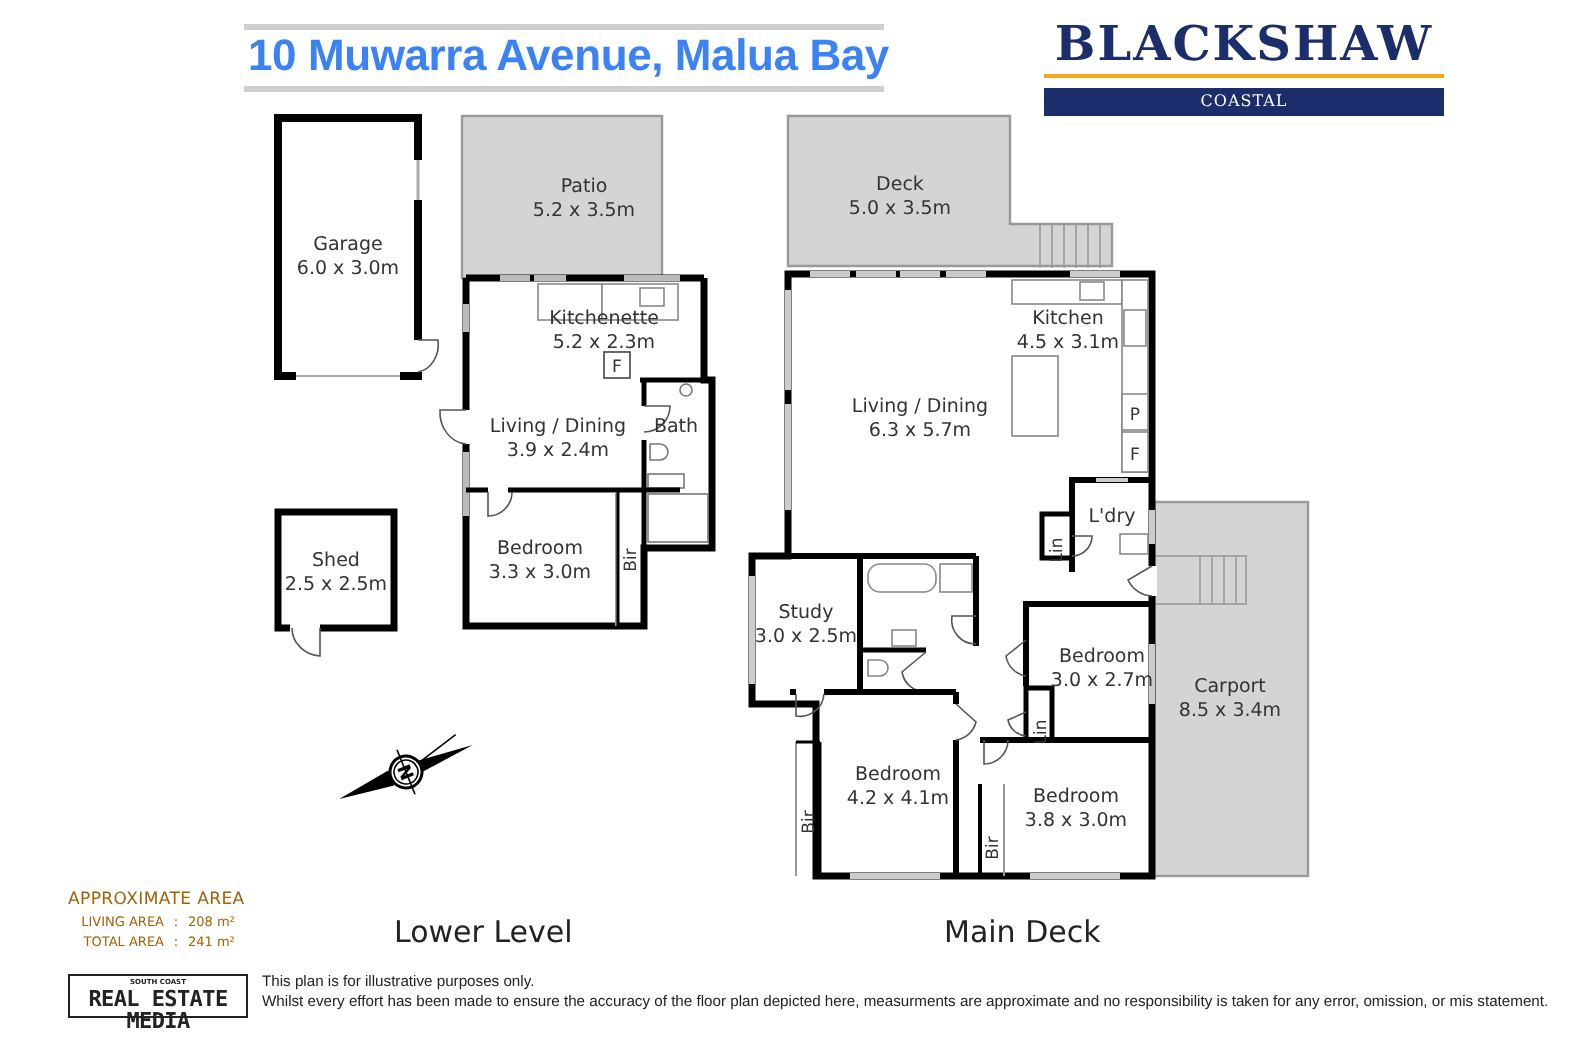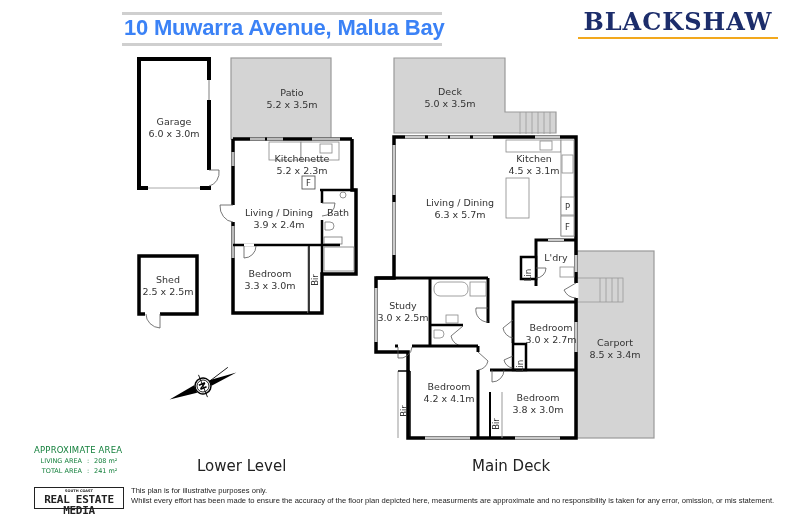--- a/index.html
+++ b/index.html
@@ -1,47 +1,48 @@
 <!DOCTYPE html>
 <html><head>
 <meta charset="utf-8">
 <style>
   html, body { margin: 0; padding: 0; background: #ffffff; }
   body { width: 790px; height: 527px; position: relative; overflow: hidden; font-family: "DejaVu Sans", sans-serif; color: #222; }
   .title-bar { position: absolute; left: 122px; top: 12px; width: 320px; height: 3px; background: #cfcfcf; }
   .title-bar.bottom { top: 43px; }
   .title { position: absolute; left: 124px; top: 15px; font-family: "Liberation Sans", sans-serif; font-weight: bold; font-size: 22px; color: #3b82f6; letter-spacing: -0.2px; white-space: nowrap; }
-  .brand { position: absolute; left: 578px; top: 8px; width: 200px; }
+  .brand { position: absolute; left: 522px; top: 8px; width: 200px; }
   .brand-name { font-family: "DejaVu Serif", serif; font-weight: bold; font-size: 24px; color: #1c2d6b; letter-spacing: 1px; text-align: center; line-height: 28px; }
   .brand-line { height: 2px; background: #f2a81d; margin-top: 1px; }
   .brand-sub { margin-top: 5px; background: #1c2d6b; color: #fff; font-family: "DejaVu Serif", serif; font-size: 8px; letter-spacing: 0.5px; text-align: center; height: 14px; line-height: 14px; }
   svg.plan { position: absolute; left: 0; top: 0; }
   .room-label { font-family: "DejaVu Sans", sans-serif; font-size: 9.5px; fill: #333; text-anchor: middle; }
   .room-label-sm { font-family: "DejaVu Sans", sans-serif; font-size: 8.5px; fill: #333; text-anchor: middle; }
   .level-label { position: absolute; font-family: "DejaVu Sans", sans-serif; font-size: 15px; color: #222; white-space: nowrap; }
-  .area-box { position: absolute; left: 34px; top: 445px; font-family: "DejaVu Sans", sans-serif; color: #15803d; }
+  .area-box { position: absolute; left: 34px; top: 445px; font-family: "DejaVu Sans", sans-serif; color: #a16207; }
   .area-title { font-size: 8.5px; letter-spacing: 0.2px; }
   .area-row { font-size: 6.5px; margin-top: 2px; display: flex; }
   .area-row .k { width: 48px; text-align: right; }
   .area-row .sep { width: 12px; text-align: center; }
   .rem { position: absolute; left: 34px; top: 487px; width: 88px; height: 20px; border: 1.5px solid #222; text-align: center; }
   .rem-top { font-size: 3.5px; font-weight: bold; margin-top: 1px; line-height: 5px; }
   .rem-main { font-family: "DejaVu Sans Mono", monospace; font-weight: bold; font-size: 11px; line-height: 11px; letter-spacing: -0.3px; }
   .disclaimer { position: absolute; left: 131px; top: 486px; width: 655px; font-family: "Liberation Sans", sans-serif; font-size: 7.6px; color: #222; line-height: 10px; }
 </style>
 </head>
 <body>
 
 <div class="title-bar"></div>
 <div class="title">10 Muwarra Avenue, Malua Bay</div>
 <div class="title-bar bottom"></div>
 
 <div class="brand">
   <div class="brand-name">BLACKSHAW</div>
   <div class="brand-line"></div>
+  <div class="brand-sub">COASTAL</div>
 </div>
 
 <svg class="plan" width="790" height="527" viewBox="0 0 790 527">
   <g stroke="#000" fill="none">
 
     <g>
       <rect x="139" y="59" width="70" height="129" fill="#fff" stroke="#000" stroke-width="4"></rect>
       <line x1="209" y1="80" x2="209" y2="100" stroke="#fff" stroke-width="5"></line>
       <line x1="209" y1="80" x2="209" y2="100" stroke="#aaa" stroke-width="1.5"></line>
       <line x1="209" y1="170" x2="209" y2="186" stroke="#fff" stroke-width="5"></line>

